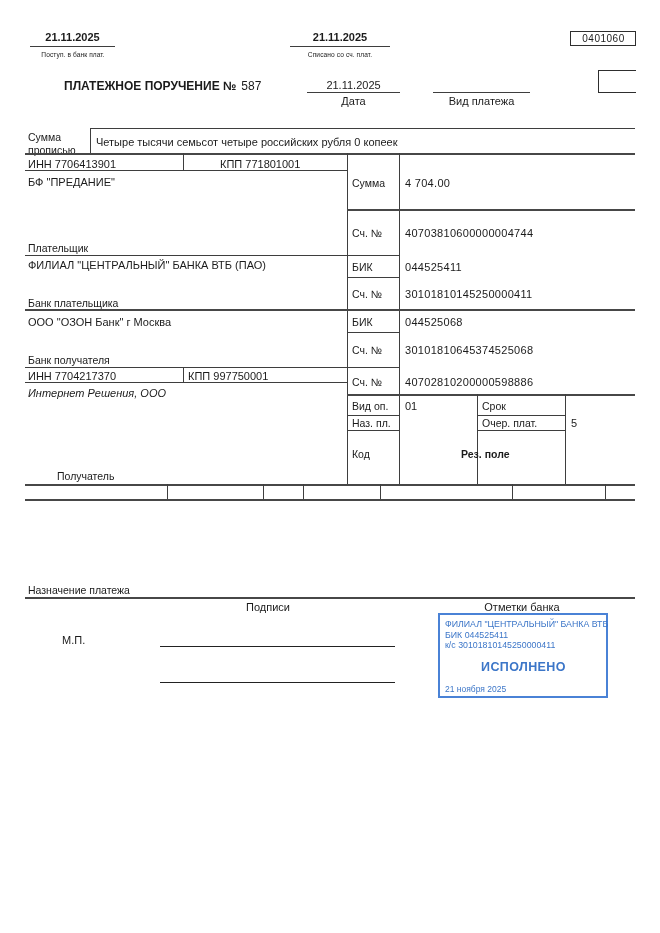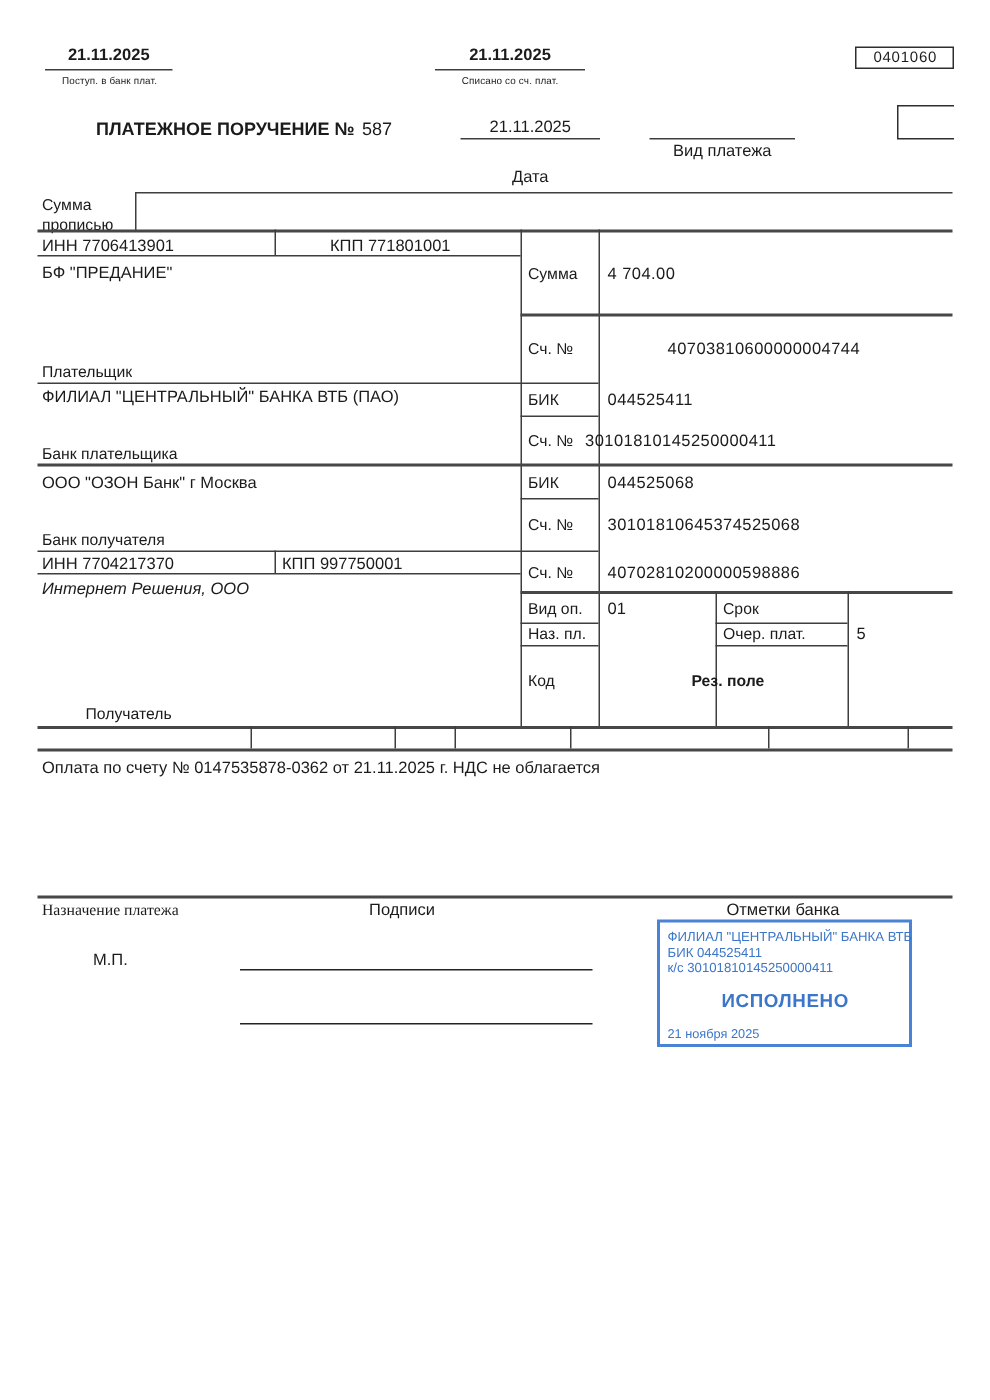--- a/index.html
+++ b/index.html
@@ -35,54 +35,55 @@
   <div class="txt tiny c" style="left:283px;top:49px;width:114px;">Списано со сч. плат.</div>
 
   <div class="box" style="left:570px;top:31px;width:64px;height:13px;"></div>
   <div class="txt c" style="left:570px;top:33px;width:67px;font-size:10px;letter-spacing:.5px;">0401060</div>
 
   <div class="txt" style="left:28px;top:80px;font-size:12px;">
     <span class="b">ПЛАТЕЖНОЕ ПОРУЧЕНИЕ №</span><span style="margin-left:5px;margin-top:39px;">587</span>
   </div>
   <div class="txt c" style="left:307px;top:79px;width:93px;">21.11.2025</div>
   <div class="ln" style="left:307px;top:92px;width:93px;"></div>
-  <div class="txt c" style="left:307px;top:112px;width:93px;">Дата</div>
+  <div class="txt c" style="left:307px;top:95px;width:93px;">Дата</div>
   <div class="ln" style="left:433px;top:92px;width:97px;"></div>
   <div class="txt c" style="left:433px;top:95px;width:97px;">Вид платежа</div>
   <div class="box" style="left:598px;top:70px;width:38px;height:21px;"></div>
 
   <div class="ln" style="left:90px;top:128px;width:545px;"></div>
   <div class="vln" style="left:90px;top:128px;height:26px;"></div>
   <div class="txt sm wrapok" style="left:28px;top:131px;width:58px;line-height:12.5px;">Сумма прописью</div>
+  <div class="txt" style="left:96px;top:136px;">Четыре тысячи семьсот четыре российских рубля 0 копеек</div>
   <div class="ln2" style="left:25px;top:153px;width:610px;"></div>
 
   <div class="txt" style="left:28px;top:158px;">ИНН 7706413901</div>
   <div class="txt" style="left:188px;top:158px;margin-left:32px;">КПП 771801001</div>
   <div class="vln" style="left:183px;top:153px;height:17px;"></div>
   <div class="ln" style="left:25px;top:170px;width:322px;"></div>
 
   <div class="vln" style="left:347px;top:153px;height:331px;"></div>
   <div class="vln" style="left:399px;top:153px;height:331px;"></div>
 
   <div class="txt" style="left:28px;top:176px;">БФ "ПРЕДАНИЕ"</div>
   <div class="txt sm" style="left:352px;top:177px;">Сумма</div>
   <div class="txt num" style="left:405px;top:177px;">4 704.00</div>
   <div class="ln2" style="left:347px;top:209px;width:288px;"></div>
 
   <div class="txt sm" style="left:352px;top:227px;">Сч. №</div>
-  <div class="txt num" style="left:405px;top:227px;margin-left:40px;">40703810600000004744</div>
+  <div class="txt num" style="left:405px;top:227px;">40703810600000004744</div>
   <div class="txt sm" style="left:28px;top:242px;">Плательщик</div>
   <div class="ln" style="left:25px;top:255px;width:374px;"></div>
 
   <div class="txt" style="left:28px;top:259px;">ФИЛИАЛ "ЦЕНТРАЛЬНЫЙ" БАНКА ВТБ (ПАО)</div>
   <div class="txt sm" style="left:352px;top:261px;">БИК</div>
   <div class="txt num" style="left:405px;top:261px;">044525411</div>
   <div class="ln" style="left:347px;top:277px;width:52px;"></div>
   <div class="txt sm" style="left:352px;top:288px;">Сч. №</div>
-  <div class="txt num" style="left:390px;top:288px;">30101810145250000411</div>
+  <div class="txt num" style="left:405px;top:288px;">30101810145250000411</div>
   <div class="txt sm" style="left:28px;top:297px;">Банк плательщика</div>
   <div class="ln2" style="left:25px;top:309px;width:610px;"></div>
 
   <div class="txt" style="left:28px;top:316px;">ООО "ОЗОН Банк" г Москва</div>
   <div class="txt sm" style="left:352px;top:316px;">БИК</div>
   <div class="txt num" style="left:405px;top:316px;">044525068</div>
   <div class="ln" style="left:347px;top:332px;width:52px;"></div>
   <div class="txt sm" style="left:352px;top:344px;">Сч. №</div>
   <div class="txt num" style="left:405px;top:344px;">30101810645374525068</div>
   <div class="txt sm" style="left:28px;top:354px;">Банк получателя</div>
@@ -115,22 +116,21 @@
 
   <div class="ln2" style="left:25px;top:484px;width:610px;"></div>
   <div class="vln" style="left:167px;top:484px;height:15px;"></div>
   <div class="vln" style="left:263px;top:484px;height:15px;"></div>
   <div class="vln" style="left:303px;top:484px;height:15px;"></div>
   <div class="vln" style="left:380px;top:484px;height:15px;"></div>
   <div class="vln" style="left:512px;top:484px;height:15px;"></div>
   <div class="vln" style="left:605px;top:484px;height:15px;"></div>
   <div class="ln2" style="left:25px;top:499px;width:610px;"></div>
 
-  <div class="txt" style="left:28px;top:506px;">Оплата по счету № 0147535878-0362 от 21.11.2025 г. НДС не облагается</div>
-  <div class="txt sm" style="left:28px;top:602px;font-family:Liberation Serif, serif;">Назначение платежа</div>
+  <div class="txt sm" style="left:28px;top:584px;">Назначение платежа</div>
   <div class="ln2" style="left:25px;top:597px;width:610px;"></div>
 
   <div class="txt c" style="left:168px;top:601px;width:200px;">Подписи</div>
   <div class="txt c" style="left:438px;top:601px;width:168px;">Отметки банка</div>
 
   <div class="txt" style="left:62px;top:634px;">М.П.</div>
   <div class="ln" style="left:160px;top:646px;width:235px;background:#222;"></div>
   <div class="ln" style="left:160px;top:682px;width:235px;background:#222;"></div>
 
   <div class="stampbox" style="left:438px;top:613px;width:166px;height:81px;"></div>

